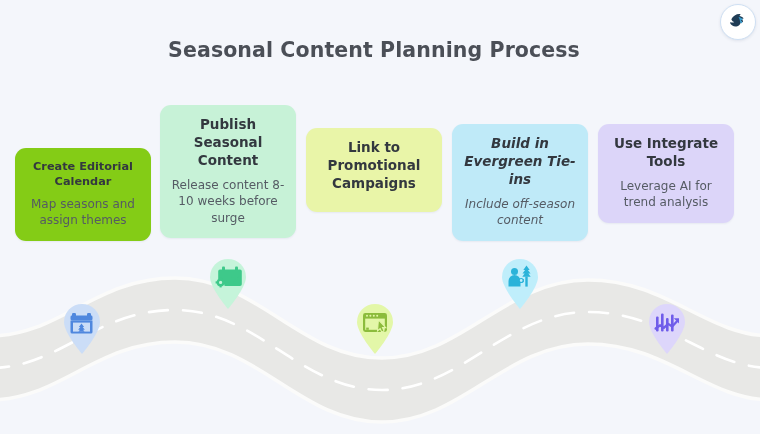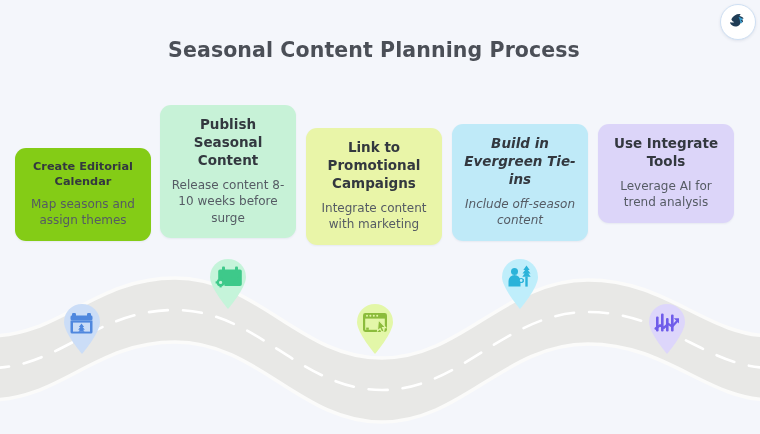--- a/index.html
+++ b/index.html
@@ -117,21 +117,20 @@
     <div class="card-desc">Map seasons and assign themes</div>
   </div>
 
   <div class="card" style="left:160px; top:105px; background:#c7f2d7;">
     <div class="card-title">Publish Seasonal Content</div>
     <div class="card-desc">Release content 8-10 weeks before surge</div>
   </div>
 
   <div class="card" style="left:306px; top:128px; background:#e9f5a8;">
     <div class="card-title">Link to Promotional Campaigns</div>
-    <div class="card-desc">Integrate content with marketing</div>
   </div>
 
   <div class="card" style="left:452px; top:124px; background:#bfeaf8;font-style:italic;">
     <div class="card-title">Build in Evergreen Tie-ins</div>
     <div class="card-desc">Include off-season content</div>
   </div>
 
   <div class="card" style="left:598px; top:124px; background:#dcd5f9;">
     <div class="card-title">Use Integrate Tools</div>
     <div class="card-desc">Leverage AI for trend analysis</div>

